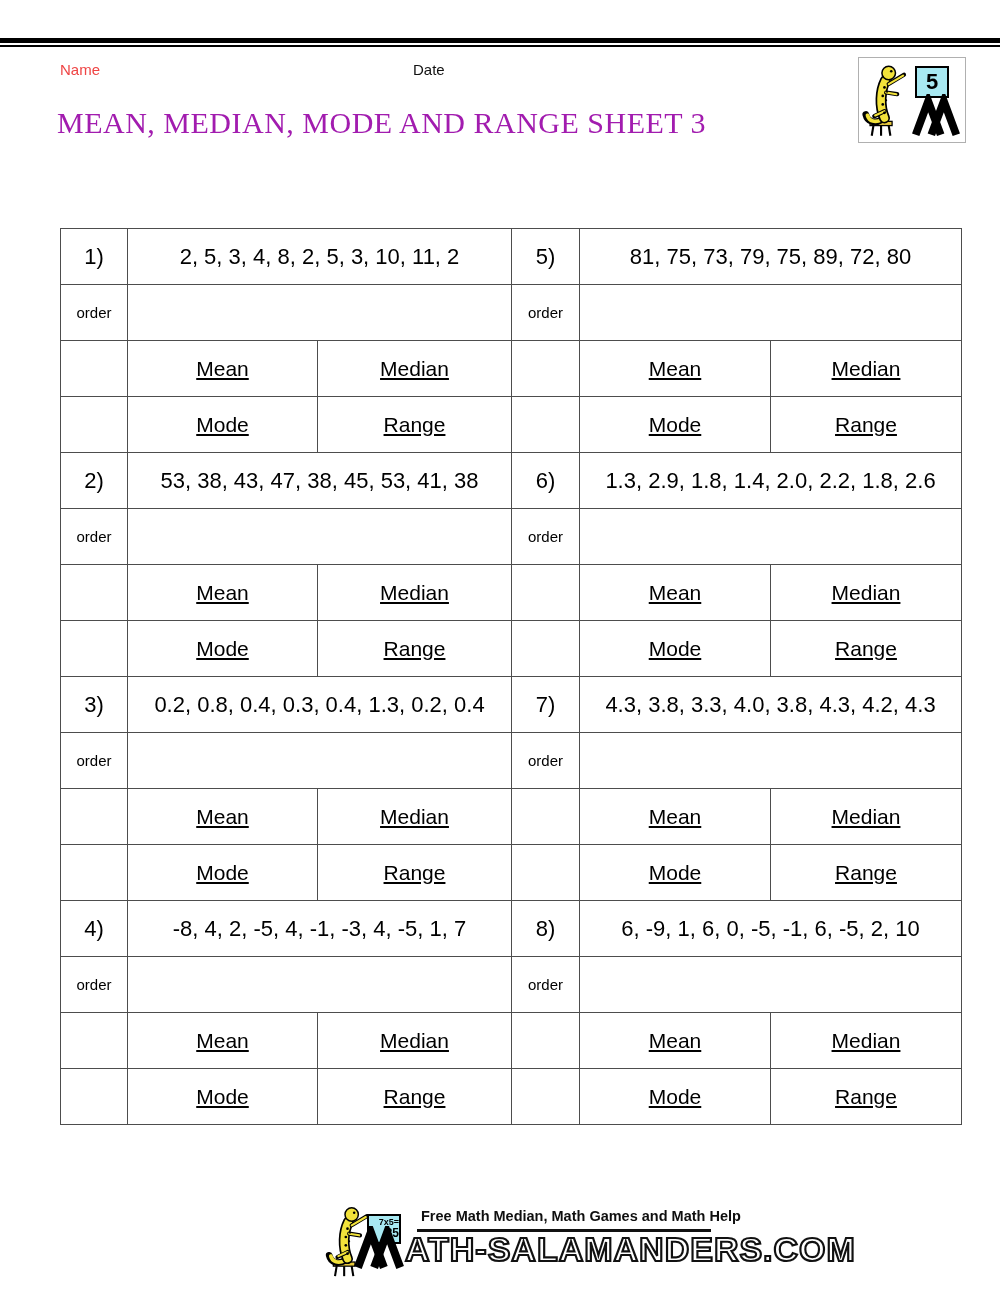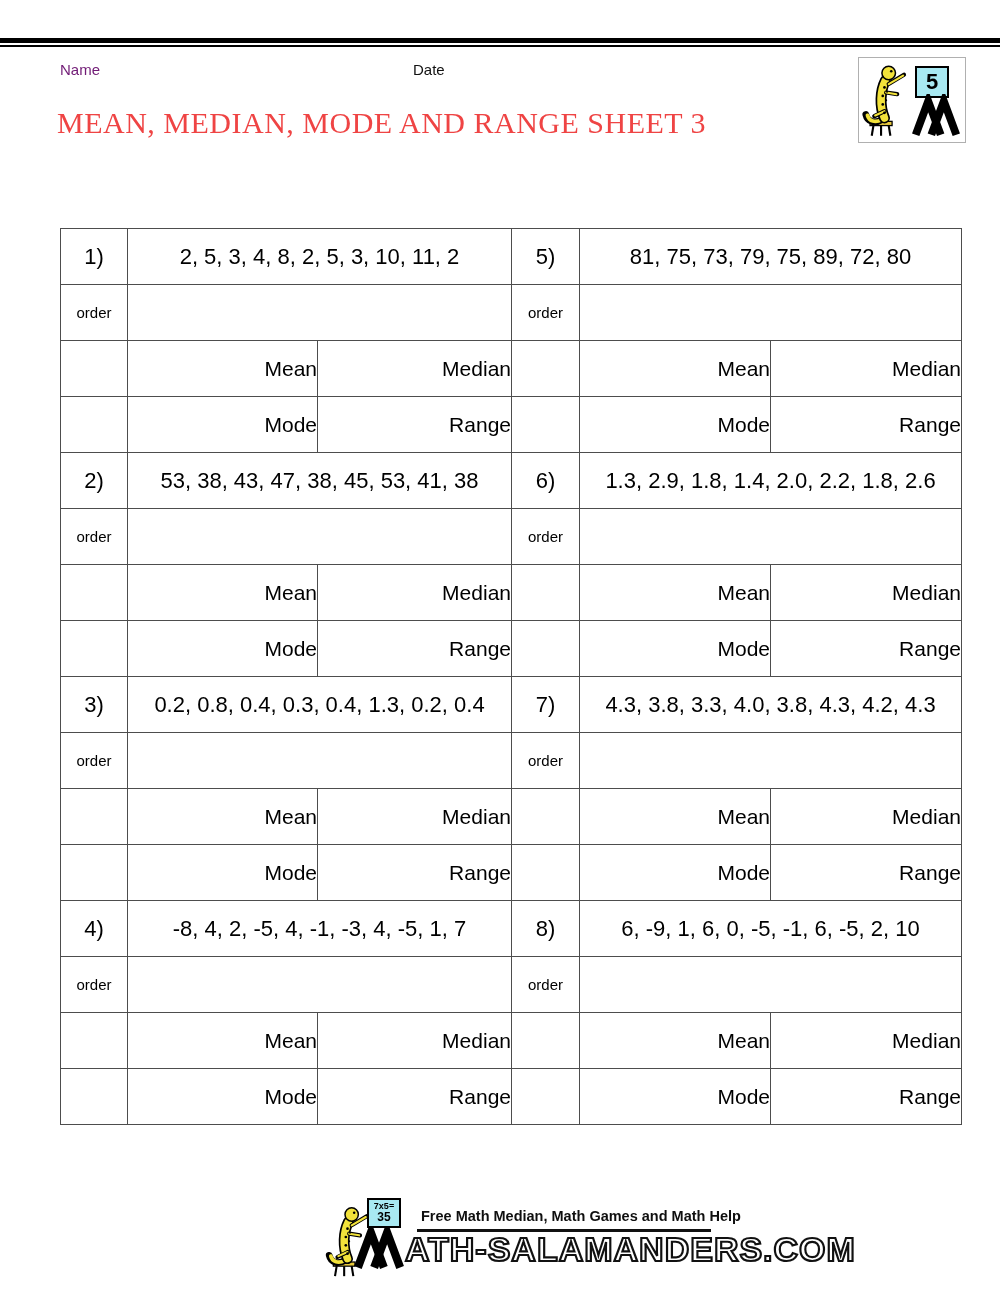--- a/index.html
+++ b/index.html
@@ -4,27 +4,27 @@
 <style>
   html,body { margin:0; padding:0; background:#ffffff; }
   .page {
     position:relative; width:1000px; height:1294px; background:#ffffff;
     font-family:"Liberation Sans", sans-serif; color:#000; overflow:hidden;
   }
   
   .rule-thick { position:absolute; left:0; top:38px; width:1000px; height:5px; background:#000; }
   .rule-thin  { position:absolute; left:0; top:45px; width:1000px; height:2px; background:#000; }
 
-  .name-label { position:absolute; left:60px; top:61px; font-size:15px; color:#701a75; }
+  .name-label { position:absolute; left:60px; top:61px; font-size:15px; color:#ef4444; }
   .date-label { position:absolute; left:413px; top:61px; font-size:15px; color:#111; }
 
   .sheet-title {
     position:absolute; left:57px; top:106px;
     font-family:"Liberation Serif", serif; font-size:30px; letter-spacing:0.5px;
-    color:#ef4444; white-space:nowrap;
+    color:#a21caf; white-space:nowrap;
   }
   .instruction {
     position:absolute; left:57px; top:172px; font-size:23px; color:#0a0a0a; white-space:nowrap;
   }
 
   
   .badge {
     position:absolute; left:858px; top:57px; width:108px; height:86px;
     background:#fff; border:1px solid #b0b0b0; box-sizing:border-box;
   }
@@ -37,30 +37,30 @@
   }
   .badge .mlogo { position:absolute; left:52px; top:36px; width:50px; height:44px; }
 
   
   .tablewrap { position:absolute; left:60px; top:228px; }
   table.ws { border-collapse:collapse; table-layout:fixed; }
   table.ws td { border:1px solid #4d4d4d; height:55px; padding:0; vertical-align:middle; overflow:hidden; }
   td.c-num   { text-align:center; font-size:22px; }
   td.c-data  { text-align:center; font-size:22px; white-space:nowrap; }
   td.c-order { text-align:center; font-size:15px; }
-  td.c-stat  { text-align:right; font-size:21px; padding-left:13px; }
+  td.c-stat  { text-align:center; font-size:21px; padding-left:13px;text-decoration:underline; }
   td.c-blank { }
 
   
   .footer { position:absolute; left:325px; top:1198px; width:420px; height:92px; }
   .footer .sal { position:absolute; left:0; top:4px; width:50px; height:80px; }
   .footer .sign {
-    position:absolute; left:42px; top:0; width:34px; height:30px;
+    position:absolute; left:42px; top:16px; width:34px; height:30px;
     background:#a8e9f2; border:2px solid #000; box-sizing:border-box;
-    text-align:center; line-height:1; font-weight:bold; color:#000;
+    text-align:right; line-height:1; font-weight:bold; color:#000;
   }
   .footer .sign .l1 { font-size:9px; margin-top:2px; }
   .footer .sign .l2 { font-size:12px; }
   .footer .mlogo { position:absolute; left:28px; top:28px; width:52px; height:44px; }
   .footer .tagline {
     position:absolute; left:96px; top:10px; font-size:14.5px; font-weight:bold;
     color:#0f0f0f; white-space:nowrap;
   }
   .footer .tagrule { position:absolute; left:92px; top:31px; width:294px; height:3px; background:#111; }
   .footer .wordmark {

